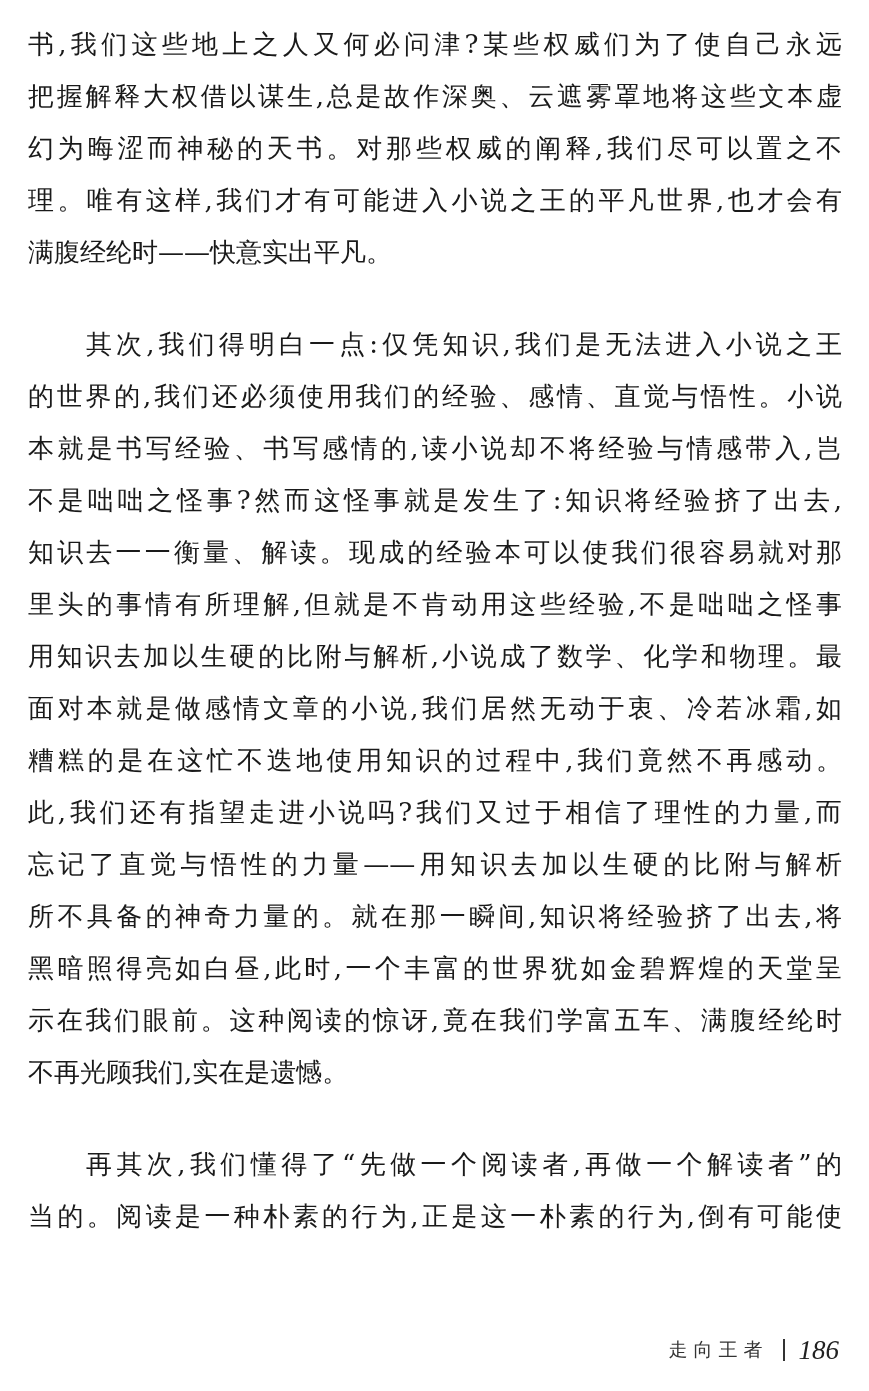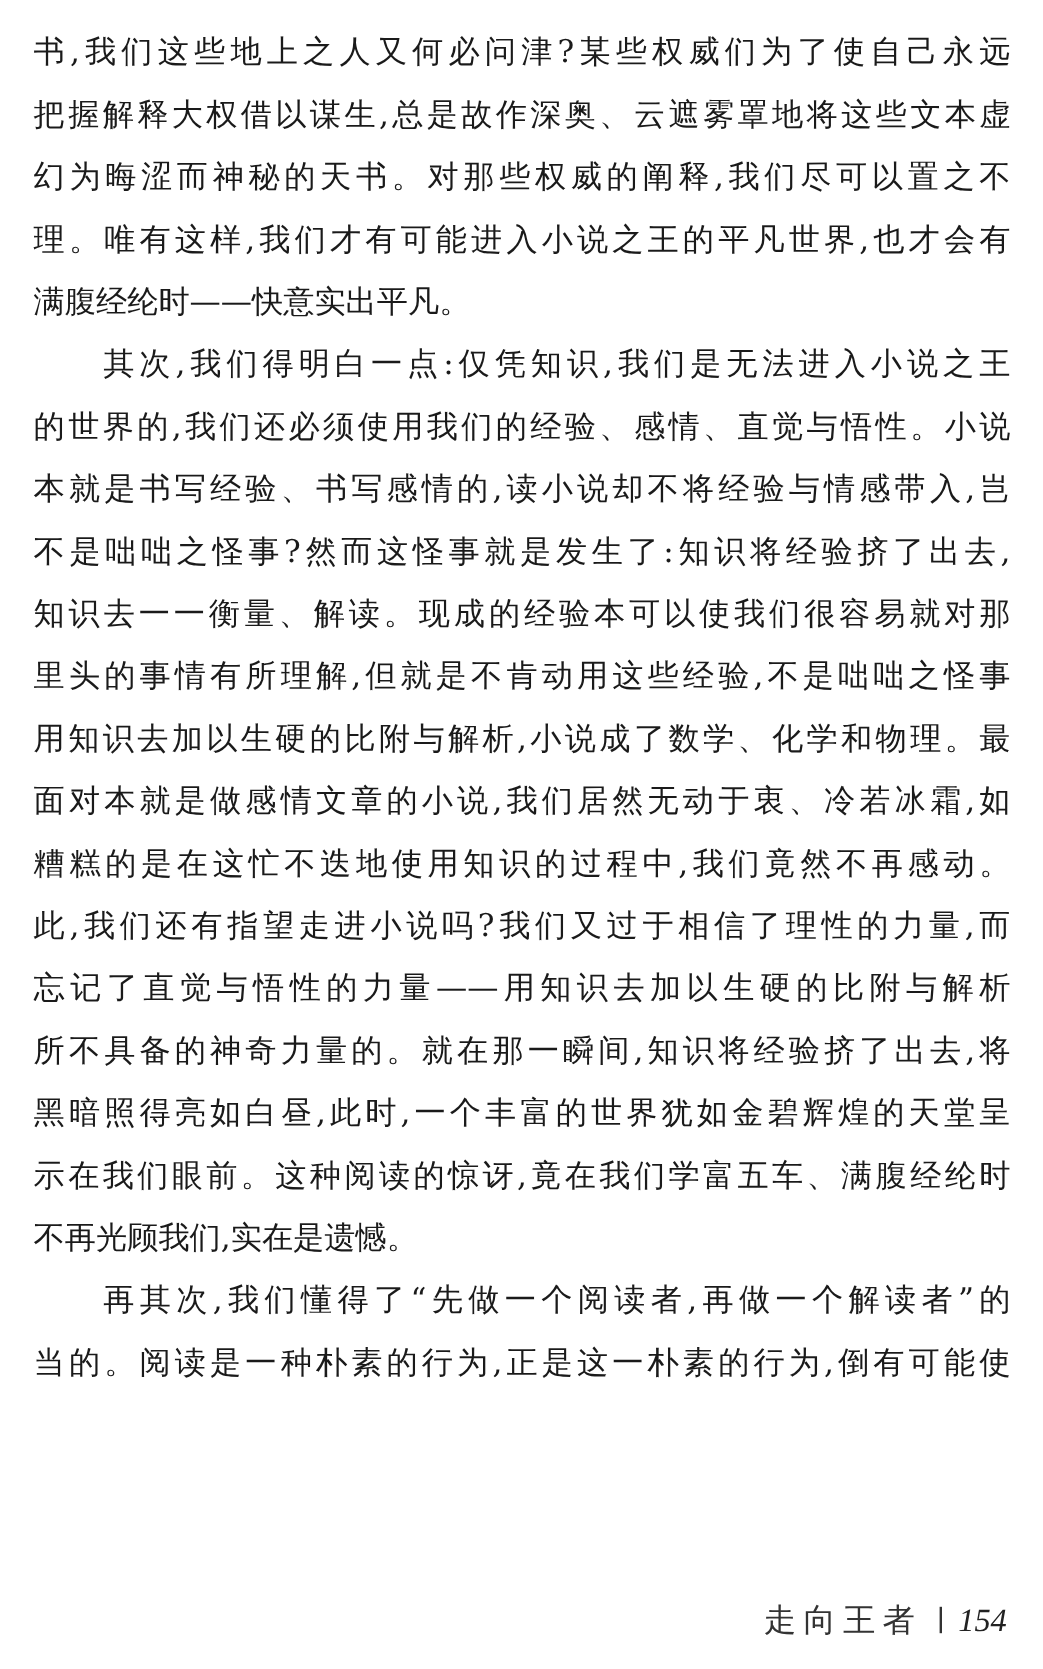--- a/index.html
+++ b/index.html
@@ -2,24 +2,24 @@
 <html><head>
 <meta charset="utf-8">
 <style>
   html, body { margin: 0; padding: 0; background: #ffffff; }
   body { width: 869px; height: 1391px; position: relative; overflow: hidden;
          font-family: "DejaVu Serif", "Liberation Serif", serif; color: #1a1a1a; }
   .page { position: absolute; left: 28px; top: 18px; width: 814px; }
   .line { height: 52px; line-height: 52px; font-size: 26px; white-space: nowrap;
           letter-spacing: 0px; text-align: justify; text-align-last: justify; }
   .line.last { text-align-last: left; }
-  .indent { padding-left: 58px; }
+  .indent { padding-left: 58px; margin-top: 40px; }
   .footer { position: absolute; top: 1330px; right: 30px; height: 40px; display: flex;
             align-items: center; gap: 14px; }
-  .running-head { font-family: "DejaVu Sans", sans-serif; font-size: 27px; color: #333;
+  .running-head { font-family: "DejaVu Sans", sans-serif; font-size: 19px; color: #333;
                   letter-spacing: 6px; }
   .sep { width: 2px; height: 22px; background: #333; }
   .page-num { font-family: "Liberation Serif", serif; font-style: italic; font-size: 27px; color: #222; }
 </style>
 </head>
 <body>
 
 <div class="page">
   <div class="line">书,我们这些地上之人又何必问津?某些权威们为了使自己永远</div>
   <div class="line">把握解释大权借以谋生,总是故作深奥、云遮雾罩地将这些文本虚</div>
@@ -41,14 +41,14 @@
   <div class="line">黑暗照得亮如白昼,此时,一个丰富的世界犹如金碧辉煌的天堂呈</div>
   <div class="line">示在我们眼前。这种阅读的惊讶,竟在我们学富五车、满腹经纶时</div>
   <div class="line last">不再光顾我们,实在是遗憾。</div>
   <div class="line indent">再其次,我们懂得了“先做一个阅读者,再做一个解读者”的</div>
   <div class="line">当的。阅读是一种朴素的行为,正是这一朴素的行为,倒有可能使</div>
 </div>
 
 <div class="footer">
   <span class="running-head">走向王者</span>
   <span class="sep"></span>
-  <span class="page-num">154</span>
+  <span class="page-num">186</span>
 </div>
 
 </body></html>

